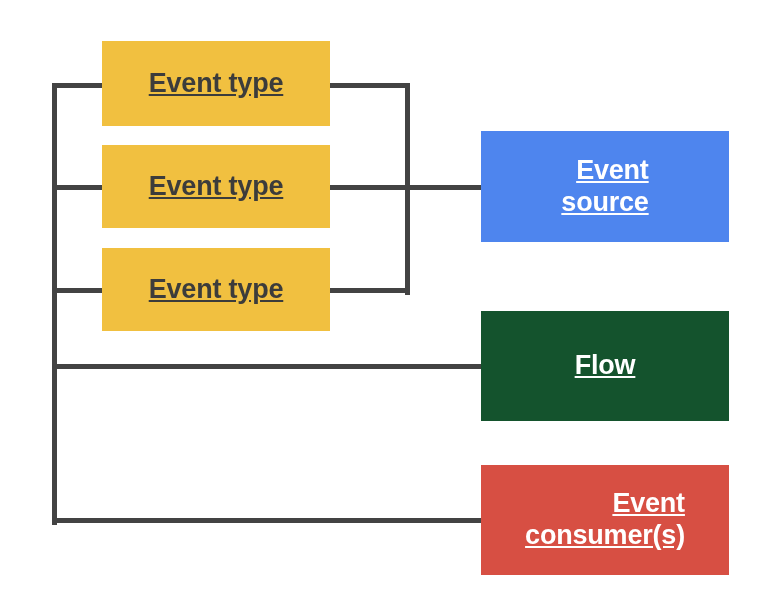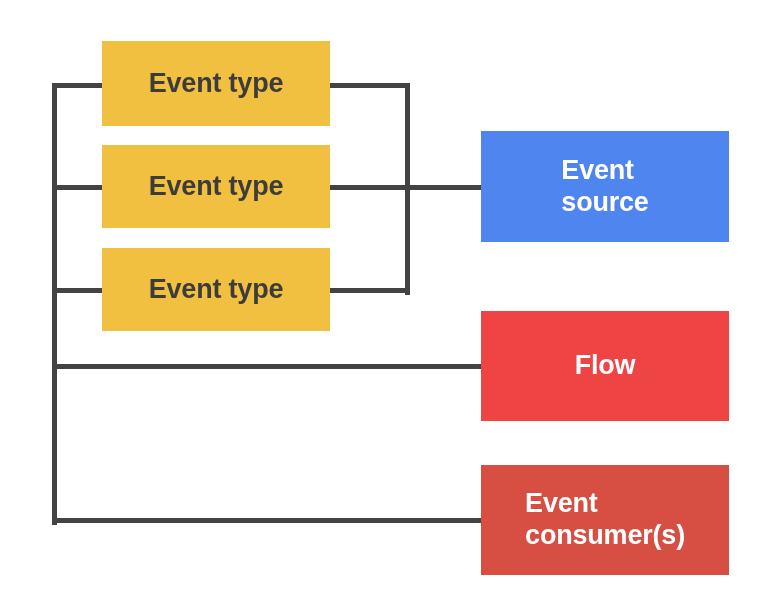--- a/index.html
+++ b/index.html
@@ -20,24 +20,25 @@
   }
   .conn {
     position: absolute;
     background: #434343;
   }
   .node {
     position: absolute;
     display: flex;
     align-items: center;
     justify-content: center;
-    text-align: left;
+    text-align: right;
     box-sizing: border-box;
     line-height: 1.18;
     letter-spacing: -0.2px;
+    text-decoration: underline;
   }
   .node-label {
     display: block;
     white-space: pre-line;
     padding: 0 6px;
   }
   .node.event-type {
     background: #f1c040;
     color: #3c3c3b;
     font-size: 27px;
@@ -83,20 +84,20 @@
     <div class="node event-type" style="left: 102px; top: 145px; width: 228px; height: 83px; background: rgb(241, 192, 64); color: rgb(60, 60, 59);">
       <span class="node-label">Event type</span>
     </div>
     <div class="node event-type" style="left: 102px; top: 248px; width: 228px; height: 83px; background: rgb(241, 192, 64); color: rgb(60, 60, 59);">
       <span class="node-label">Event type</span>
     </div>
     <div class="node event-source" style="left: 481px; top: 131px; width: 248px; height: 111px; background: rgb(78, 133, 238); color: rgb(255, 255, 255);">
       <span class="node-label">Event
 source</span>
     </div>
-    <div class="node flow" style="left: 481px; top: 311px; width: 248px; height: 110px; background: #ef4444; color: rgb(255, 255, 255);">
+    <div class="node flow" style="left: 481px; top: 311px; width: 248px; height: 110px; background: #14532d; color: rgb(255, 255, 255);">
       <span class="node-label">Flow</span>
     </div>
     <div class="node event-consumers" style="left: 481px; top: 465px; width: 248px; height: 110px; background: rgb(215, 79, 67); color: rgb(255, 255, 255);">
       <span class="node-label">Event
 consumer(s)</span>
     </div>
   </div>
 
 </body></html>

